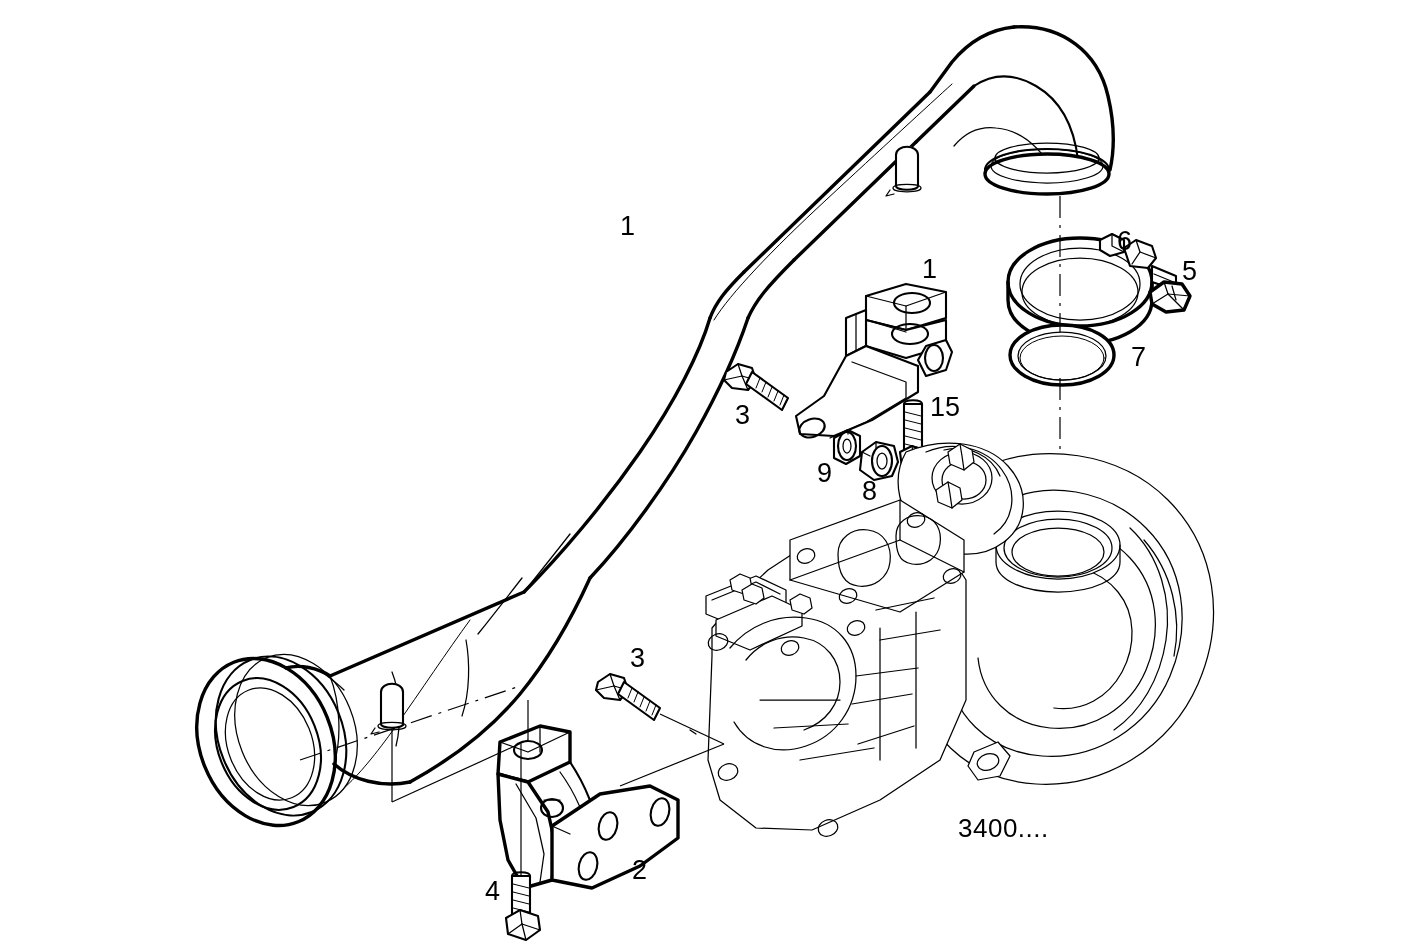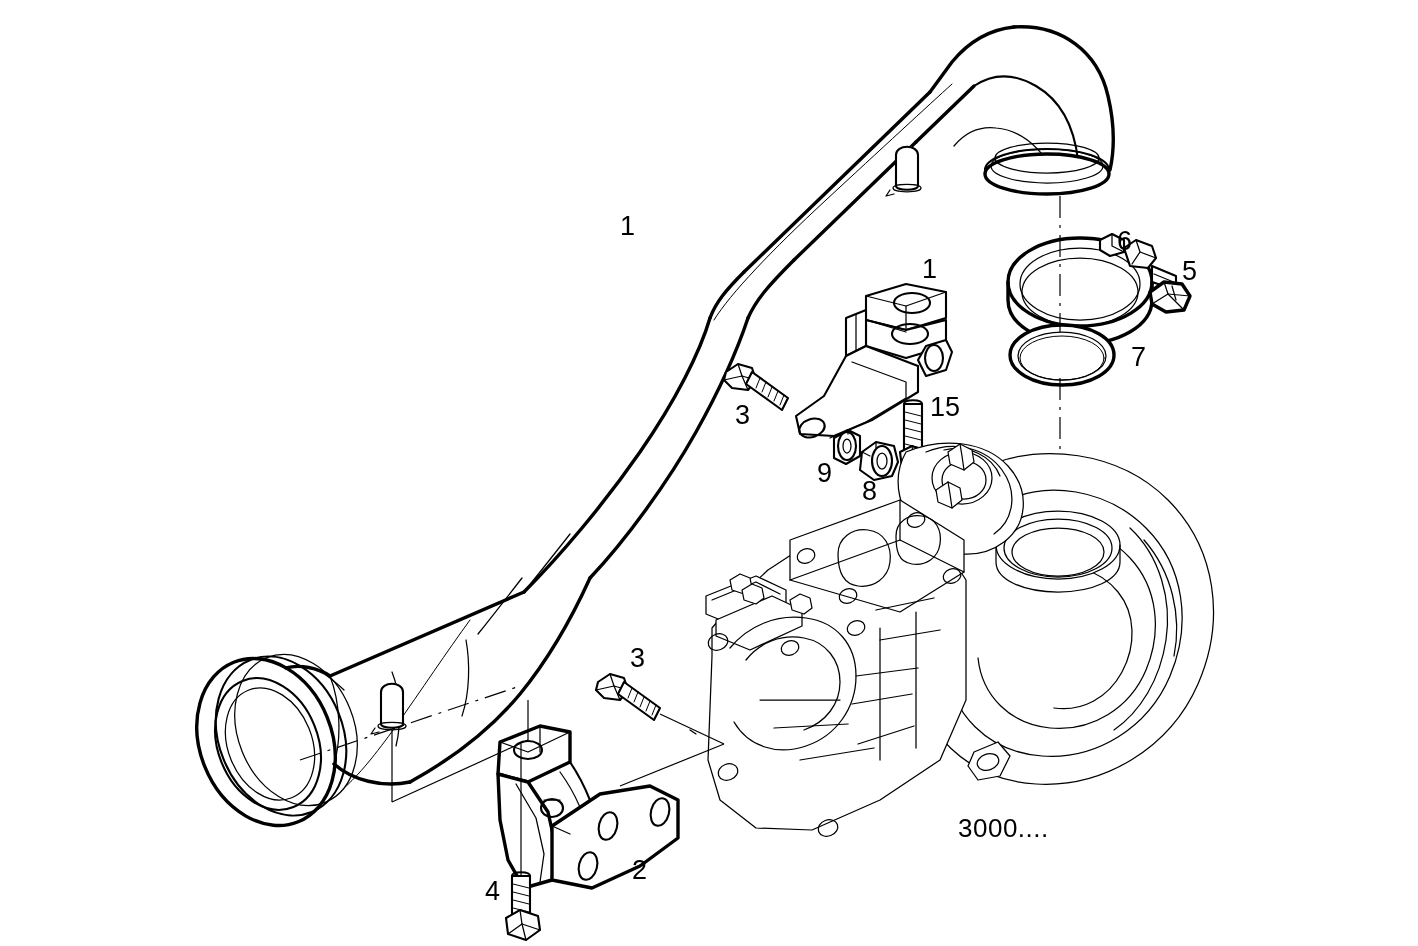--- a/index.html
+++ b/index.html
@@ -492,15 +492,15 @@
   <div class="callout-text" style="left:1131px; top:344px;">7</div>
 
   <div class="callout-text" style="left:862px; top:478px;">8</div>
 
   <div class="callout-text" style="left:817px; top:460px;">9</div>
 
   <div class="callout-text" style="left:922px; top:256px;">1</div>
 
   <div class="callout-text" style="left:930px; top:394px;">15</div>
 
-  <div class="group-text" style="left:958px; top:815px;">3000....</div>
+  <div class="group-text" style="left:958px; top:815px;">3400....</div>
 
 </div>
 
 </body></html>

